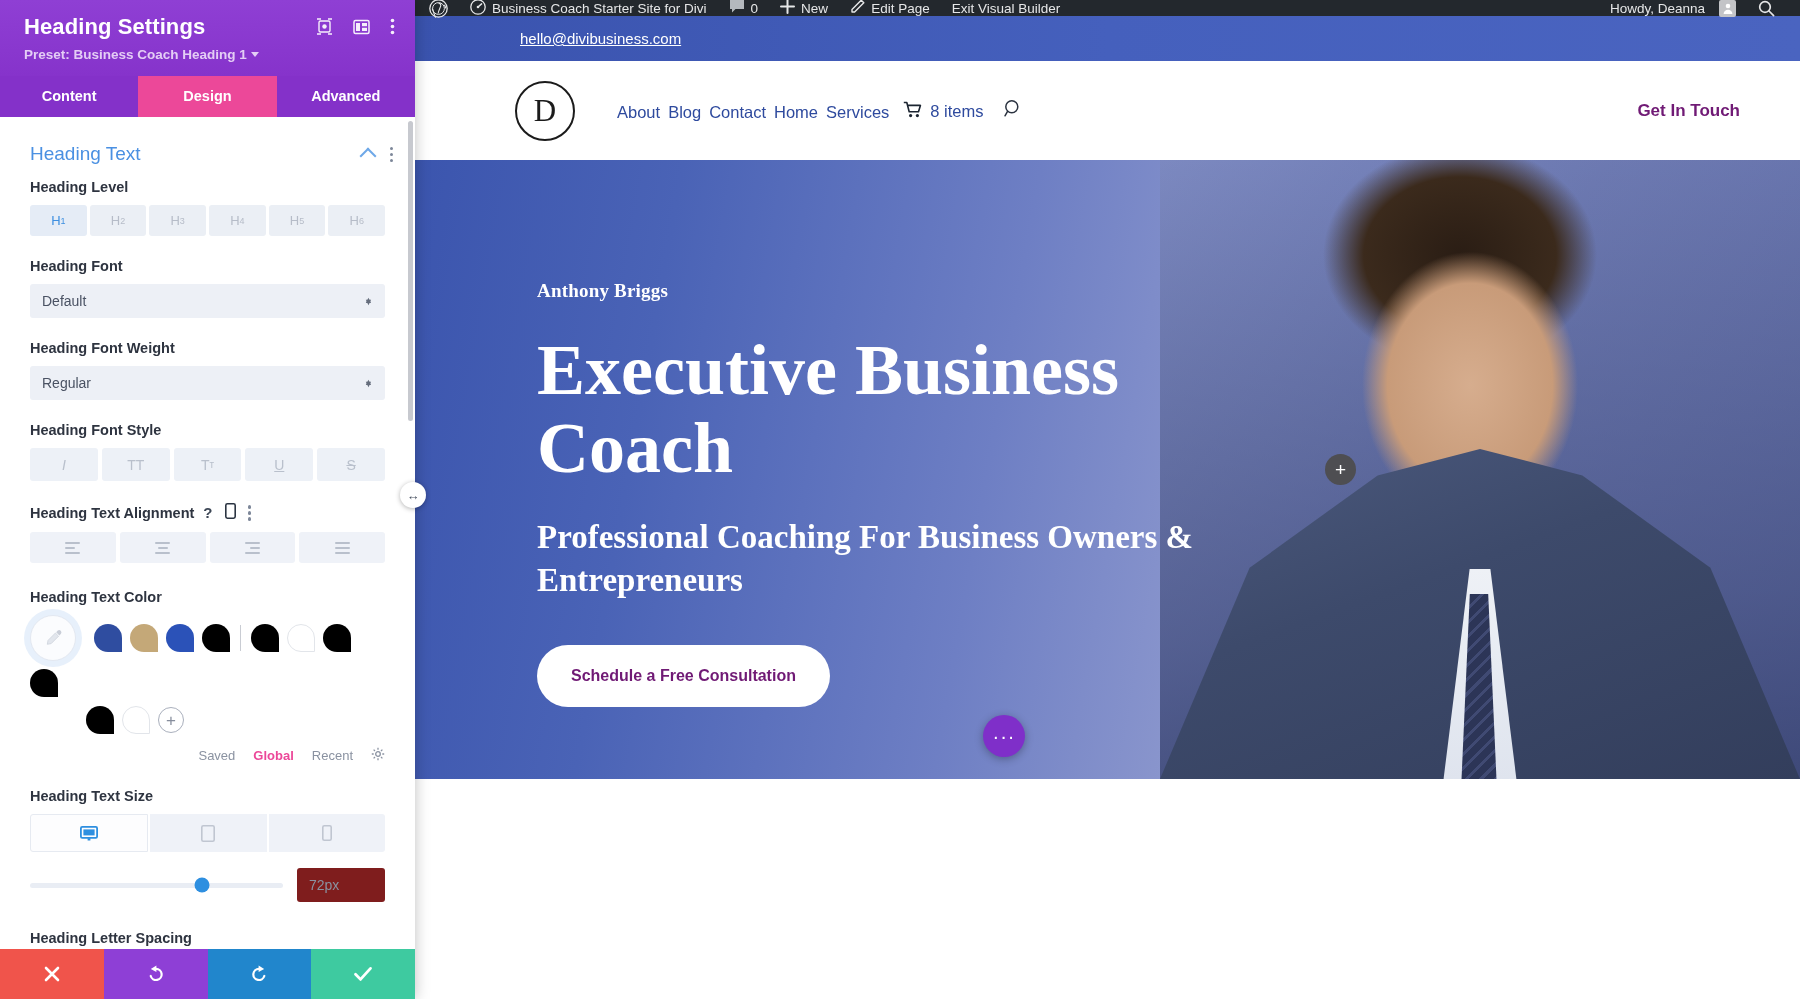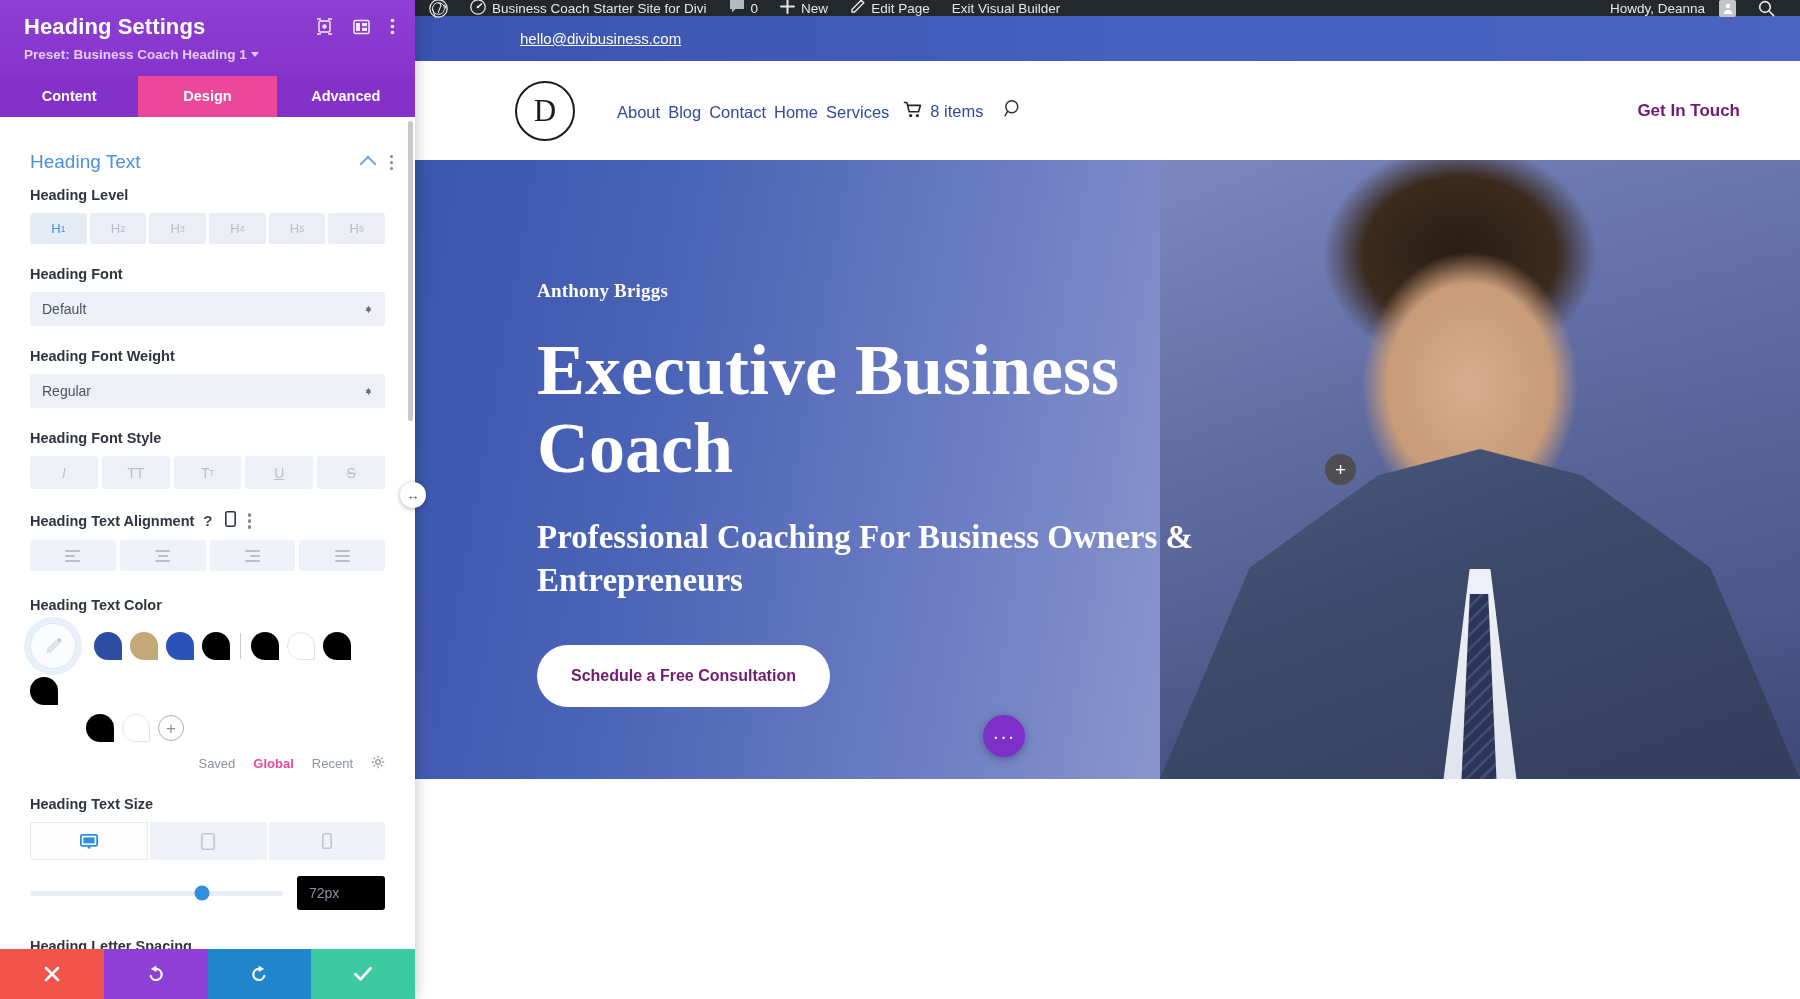--- a/index.html
+++ b/index.html
@@ -46,21 +46,21 @@
   .tab {
     flex: 1; text-align: center; padding: 12px 0 13px;
     color: #fff; font-size: 14.5px; font-weight: 600; cursor: pointer;
     background: #8431c9;
   }
   .tab.active { background: #ec4899; }
 
   .panel-body {
     flex: 1; overflow: hidden; position: relative; background: #fff;
   }
-  .scroll-inner { padding: 12px 0 0 0; position: relative; }
+  .scroll-inner { padding: 4px 0 0 0; position: relative; }
   .scrollbar {
     position: absolute; right: 2px; top: 4px; width: 5px; height: 300px;
     background: #c7c9cf; border-radius: 3px; z-index: 10;
   }
 
   .section-head {
     display: flex; align-items: center;
     padding: 22px 22px 14px 30px;
   }
   .section-title { flex: 1; font-size: 19px; color: #4A90E2; font-weight: 400; }
@@ -160,21 +160,21 @@
 
   .slider-row { display: flex; align-items: center; gap: 14px; }
   .track {
     flex: 1; height: 5px; background: #E9EDF4; border-radius: 3px; position: relative;
   }
   .knob {
     position: absolute; top: 50%; width: 15px; height: 15px; border-radius: 50%;
     background: #2E8FE0; transform: translate(-50%,-50%); cursor: pointer;
   }
   .num-box {
-    width: 88px; height: 34px; background: #000000; border-radius: 3px;
+    width: 88px; height: 34px; background: #7f1d1d; border-radius: 3px;
     display: flex; align-items: center; padding: 0 12px;
     font-size: 14px; color: #8a92a1;
   }
 
   .panel-foot { display: flex; height: 50px; }
   .foot-btn {
     flex: 1; display: flex; align-items: center; justify-content: center;
     cursor: pointer; color: #fff;
   }
   .fb-red { background: #F0544B; }

